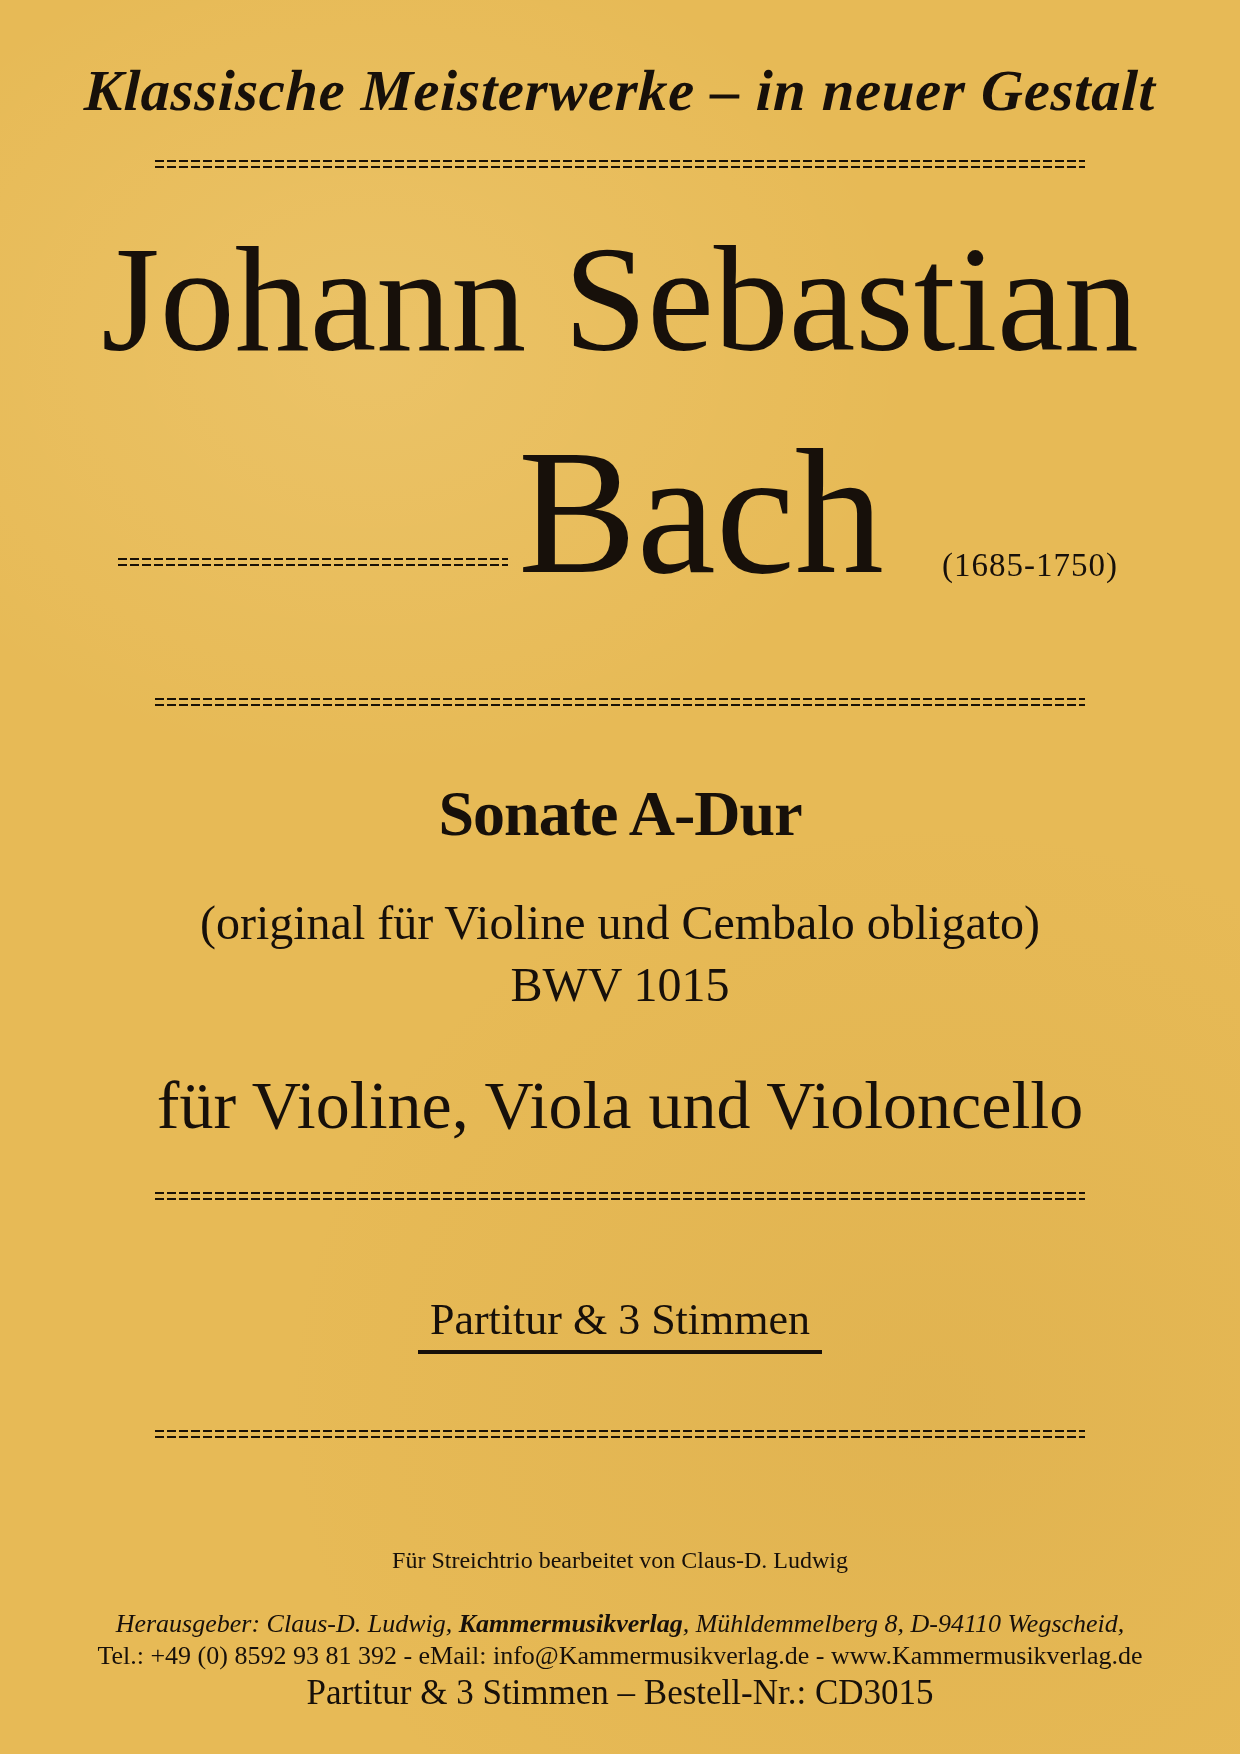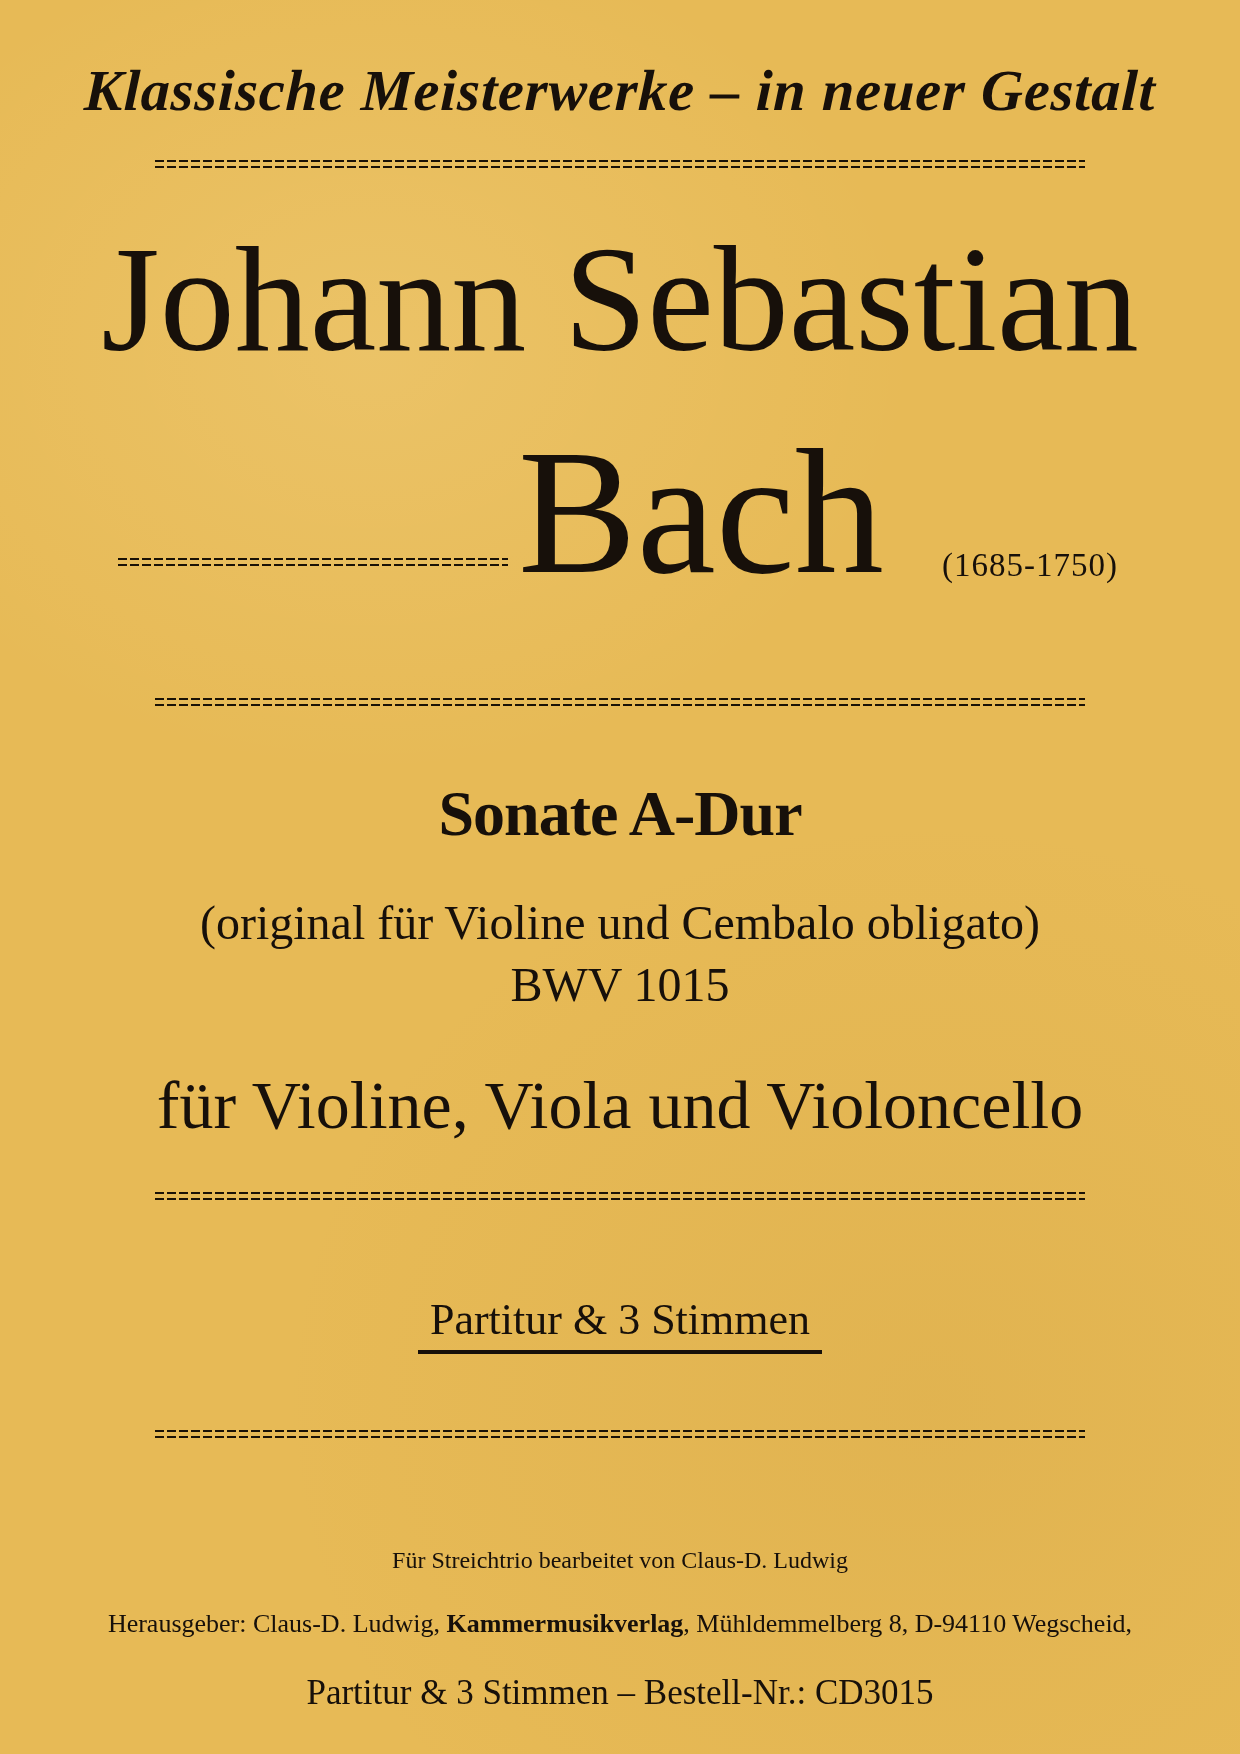--- a/index.html
+++ b/index.html
@@ -68,20 +68,21 @@
     padding:0 12px 8px 12px;
     border-bottom:4px solid #17100a;
   }
   .arrangement{
     top:1548px;
     font-size:24px;
   }
   .publisher{
     top:1611px;
     font-size:26px;
+    font-style:italic;
   }
   .publisher b{font-weight:700;}
   .contact{
     top:1643px;
     font-size:26px;
   }
   .order{
     top:1675px;
     font-size:35px;
   }
@@ -111,16 +112,17 @@
   <div class="rule" style="top:1192px;left:155px;width:930px;"></div>
 
   <div class="abs edition"><span>Partitur &amp; 3 Stimmen</span></div>
 
   <div class="rule" style="top:1430px;left:155px;width:930px;"></div>
 
   <div class="abs arrangement">Für Streichtrio bearbeitet von Claus-D. Ludwig</div>
 
   <div class="abs publisher"><span>Herausgeber: Claus-D. Ludwig, </span><b>Kammermusikverlag</b><span>, Mühldemmelberg 8, D-94110 Wegscheid,</span></div>
 
+  <div class="abs contact">Tel.: +49 (0) 8592 93 81 392 - eMail: info@Kammermusikverlag.de - www.Kammermusikverlag.de</div>
 
   <div class="abs order">Partitur &amp; 3 Stimmen – Bestell-Nr.: CD3015</div>
 
 </div>
 
 </body></html>

